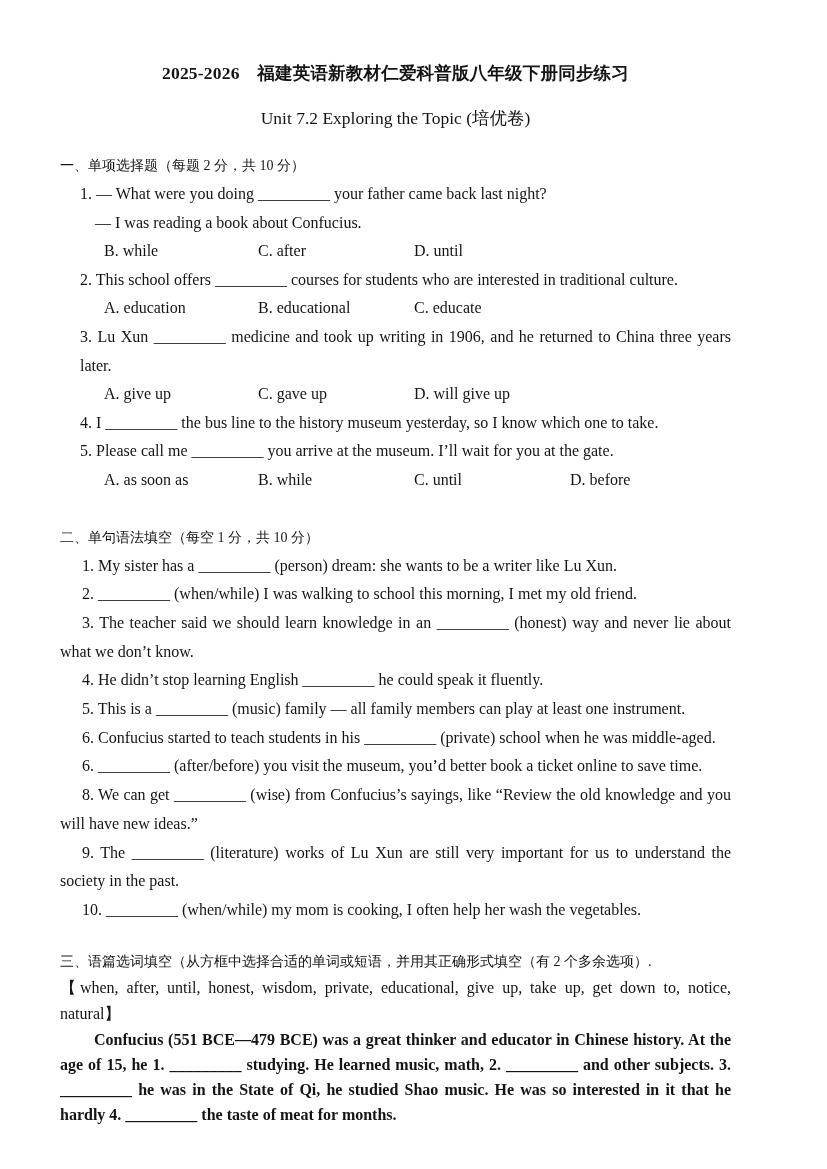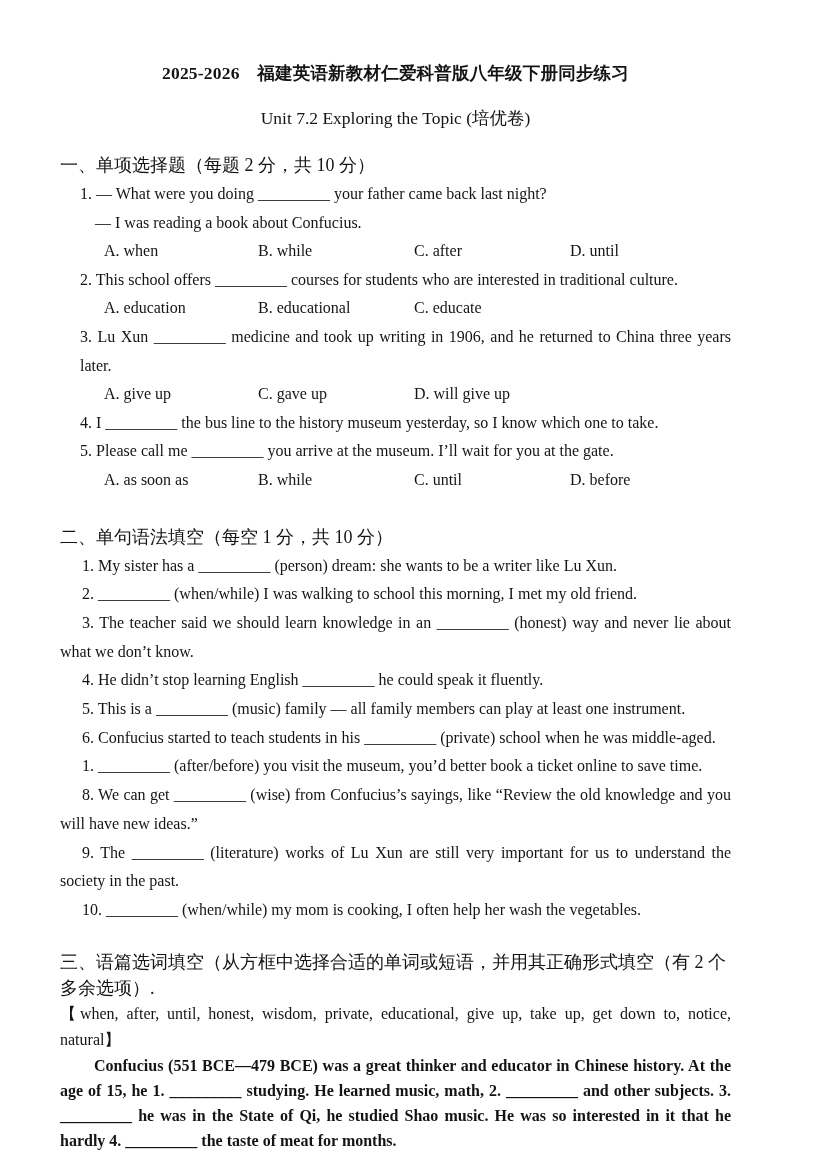--- a/index.html
+++ b/index.html
@@ -29,21 +29,21 @@
     letter-spacing: 0.2px;
   }
   .doc-subtitle {
     text-align: center;
     font-weight: normal;
     font-size: 17.5px;
     line-height: 23px;
     margin-top: 22px;
   }
   .sec-heading {
-    font-size: 18px;
+    font-size: 14px;
     line-height: 29px;
     margin-top: 21px;
   }
   .sec1 .q-line {
     padding-left: 20px;
     line-height: 28.6px;
     text-align: justify;
   }
   .sec1 .q-line.cont {
     padding-left: 35px;
@@ -87,21 +87,20 @@
   <div class="doc-title">2025-2026　福建英语新教材仁爱科普版八年级下册同步练习</div>
   <div class="doc-subtitle">Unit 7.2 Exploring  the  Topic (培优卷)</div>
 
   <div class="sec1">
     <div class="sec-heading">一、单项选择题（每题 2 分，共 10 分）</div>
 
     <div>
       <div class="q-line">1. — What were you doing _________ your father came back last night?</div>
       <div class="q-line cont">— I was reading a book about Confucius.</div>
       <div class="opts">
-        <span>A. when</span>
         <span>B. while</span>
         <span>C. after</span>
         <span>D. until</span>
       </div>
     </div>
 
     <div>
       <div class="q-line">2. This school offers _________ courses for students who are interested in traditional culture.</div>
       <div class="opts">
         <span>A. education</span>
@@ -135,21 +134,21 @@
   </div>
 
   <div class="sec2">
     <div class="sec-heading">二、单句语法填空（每空 1 分，共 10 分）</div>
     <p class="s2-item">1. My sister has a _________ (person) dream: she wants to be a writer like Lu Xun.</p>
     <p class="s2-item">2. _________ (when/while) I was walking to school this morning, I met my old friend.</p>
     <p class="s2-item">3. The teacher said we should learn knowledge in an _________ (honest) way and never lie about what we don’t know.</p>
     <p class="s2-item">4. He didn’t stop learning English _________ he could speak it fluently.</p>
     <p class="s2-item">5. This is a _________ (music) family — all family members can play at least one instrument.</p>
     <p class="s2-item">6. Confucius started to teach students in his _________ (private) school when he was middle-aged.</p>
-    <p class="s2-item">1. _________ (after/before) you visit the museum, you’d better book a ticket online to save time.</p>
+    <p class="s2-item">6. _________ (after/before) you visit the museum, you’d better book a ticket online to save time.</p>
     <p class="s2-item">8. We can get _________ (wise) from Confucius’s sayings, like “Review the old knowledge and you will have new ideas.”</p>
     <p class="s2-item">9. The _________ (literature) works of Lu Xun are still very important for us to understand the society in the past.</p>
     <p class="s2-item">10. _________ (when/while) my mom is cooking, I often help her wash the vegetables.</p>
   </div>
 
   <div class="sec3">
     <div class="sec-heading">三、语篇选词填空（从方框中选择合适的单词或短语，并用其正确形式填空（有 2 个多余选项）.</div>
     <div class="word-bank">【when, after, until, honest, wisdom, private, educational, give up, take up, get down to, notice, natural】</div>
     <p class="passage">Confucius (551 BCE—479 BCE) was a great thinker and educator in Chinese history. At the age of 15, he 1. _________ studying. He learned music, math, 2. _________ and other subjects. 3. _________ he was in the State of Qi, he studied Shao music. He was so interested in it that he hardly 4. _________ the taste of meat for months.</p>
   </div>

